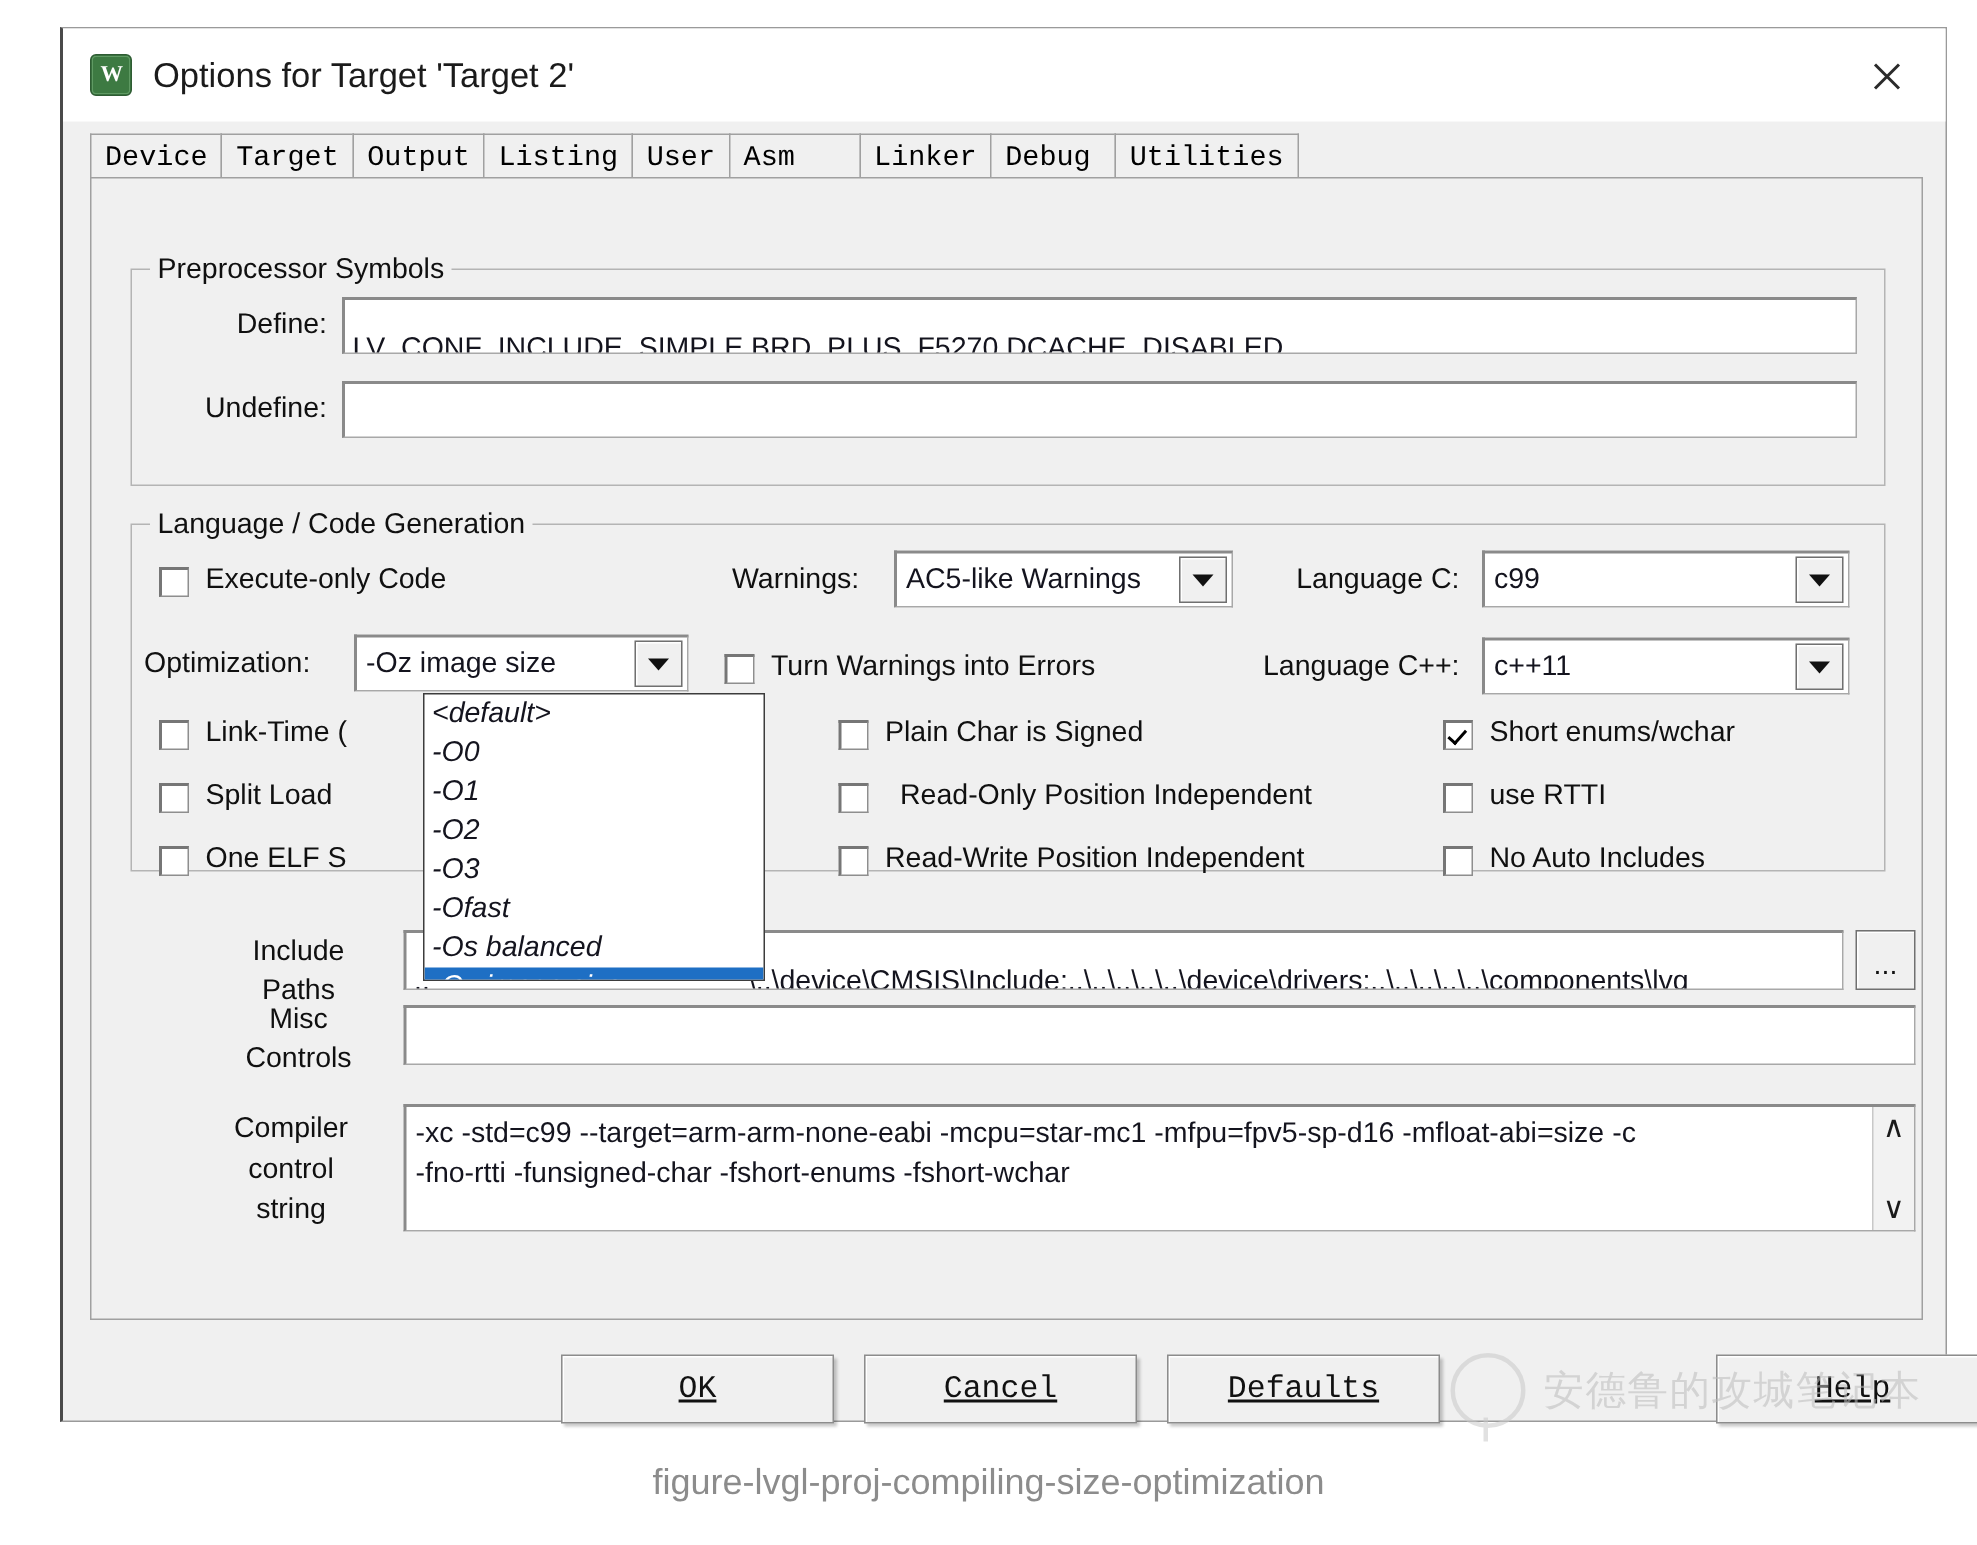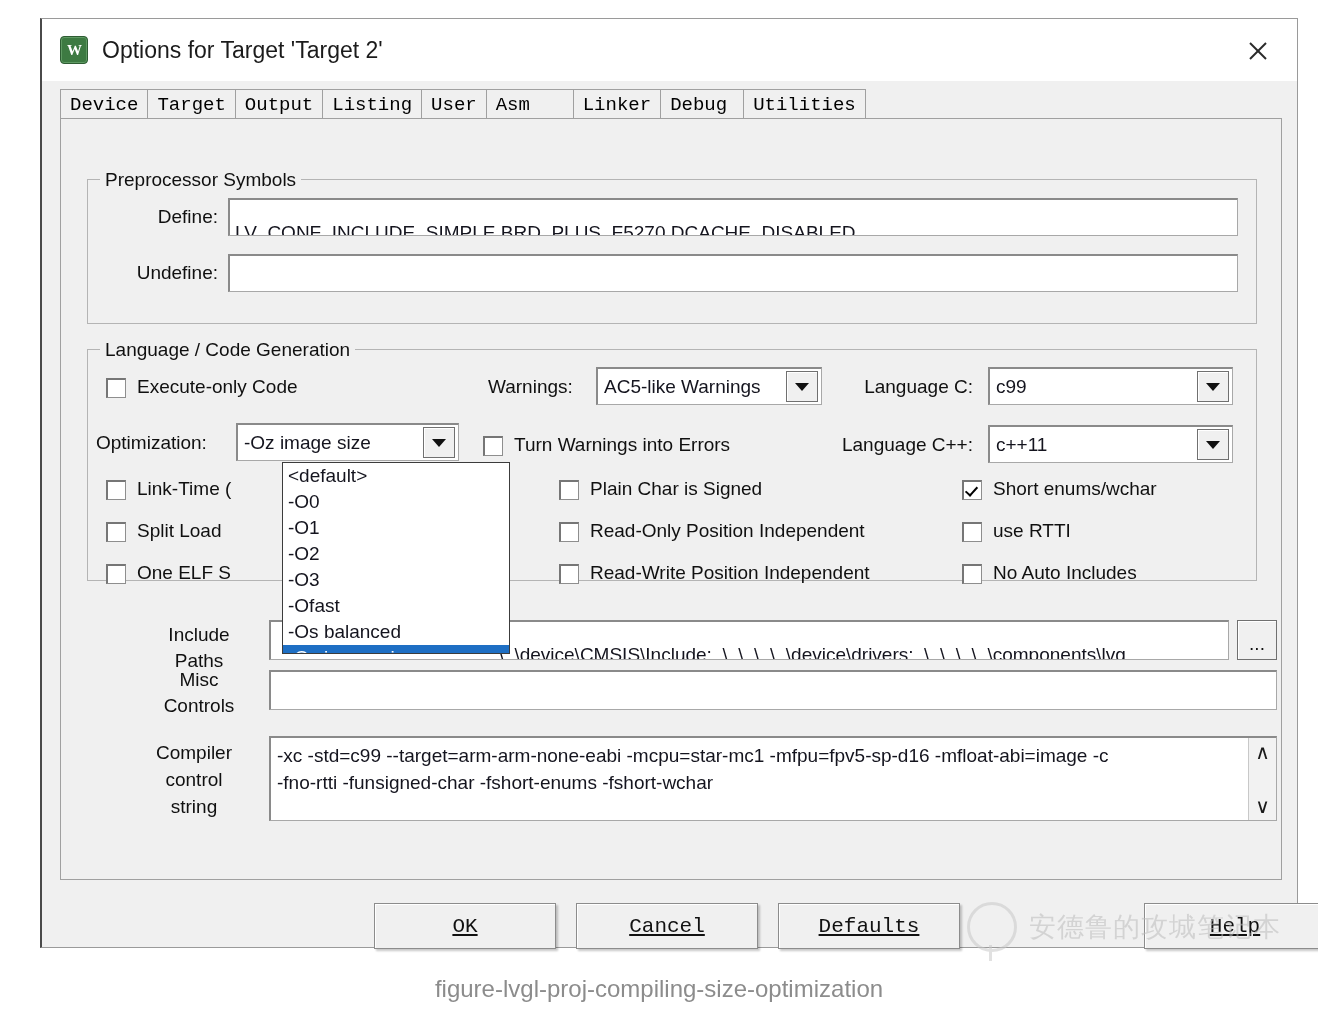--- a/index.html
+++ b/index.html
@@ -272,20 +272,21 @@
     overflow: hidden;
   }
   #dd-list .opt {
     height: 26px;
     line-height: 26px;
     font-size: 19px;
     color: #14141e;
     padding-left: 5px;
     white-space: nowrap;
     cursor: pointer;
+    font-style: italic;
   }
   #dd-list .opt.sel {
     background: #1e6fc4;
     color: #ffffff;
   }
 
   
   .browse-btn {
     position: absolute;
     background: #f0f0f0;
@@ -469,21 +470,21 @@
       </div>
 
       <div class="cb" style="left:395px; top:84px;">
         <span class="box"></span>
         <span class="cb-label">Turn Warnings into Errors</span>
       </div>
       <div class="cb" style="left:471px; top:128px;">
         <span class="box"></span>
         <span class="cb-label">Plain Char is Signed</span>
       </div>
-      <div class="cb" style="left:471px; top:170px;">
+      <div class="cb" style="left:471px; top:170px;gap:10px;">
         <span class="box"></span>
         <span class="cb-label">Read-Only Position Independent</span>
       </div>
       <div class="cb" style="left:471px; top:212px;">
         <span class="box"></span>
         <span class="cb-label">Read-Write Position Independent</span>
       </div>
 
       <div class="lbl right" style="left:700px; top:26px; width:185px;">Language C:</div>
       <div class="combo" style="left:900px; top:17px; width:245px; height:38px;">
@@ -523,21 +524,21 @@
     <div class="browse-btn" style="left:1176px; top:501px; width:40px; height:40px;">...</div>
 
     <div class="lbl center" style="left:78px; top:550px; width:120px;">Misc</div>
     <div class="lbl center" style="left:78px; top:576px; width:120px;">Controls</div>
     <div class="textbox" style="left:208px; top:551px; width:1008px; height:40px;"></div>
 
     <div class="lbl center" style="left:68px; top:623px; width:130px;">Compiler</div>
     <div class="lbl center" style="left:68px; top:650px; width:130px;">control</div>
     <div class="lbl center" style="left:68px; top:677px; width:130px;">string</div>
     <div class="textarea" style="left:208px; top:617px; width:1008px; height:85px;">
-      <div class="line">-xc -std=c99 --target=arm-arm-none-eabi -mcpu=star-mc1 -mfpu=fpv5-sp-d16 -mfloat-abi=image -c</div>
+      <div class="line">-xc -std=c99 --target=arm-arm-none-eabi -mcpu=star-mc1 -mfpu=fpv5-sp-d16 -mfloat-abi=size -c</div>
       <div class="line">-fno-rtti -funsigned-char -fshort-enums -fshort-wchar</div>
       <div class="vscroll" style="right:0; top:0; height:100%;">
         <span class="ar">∧</span>
         <span class="ar">∨</span>
       </div>
     </div>
 
   </div>
 
   <div id="dd-list">

